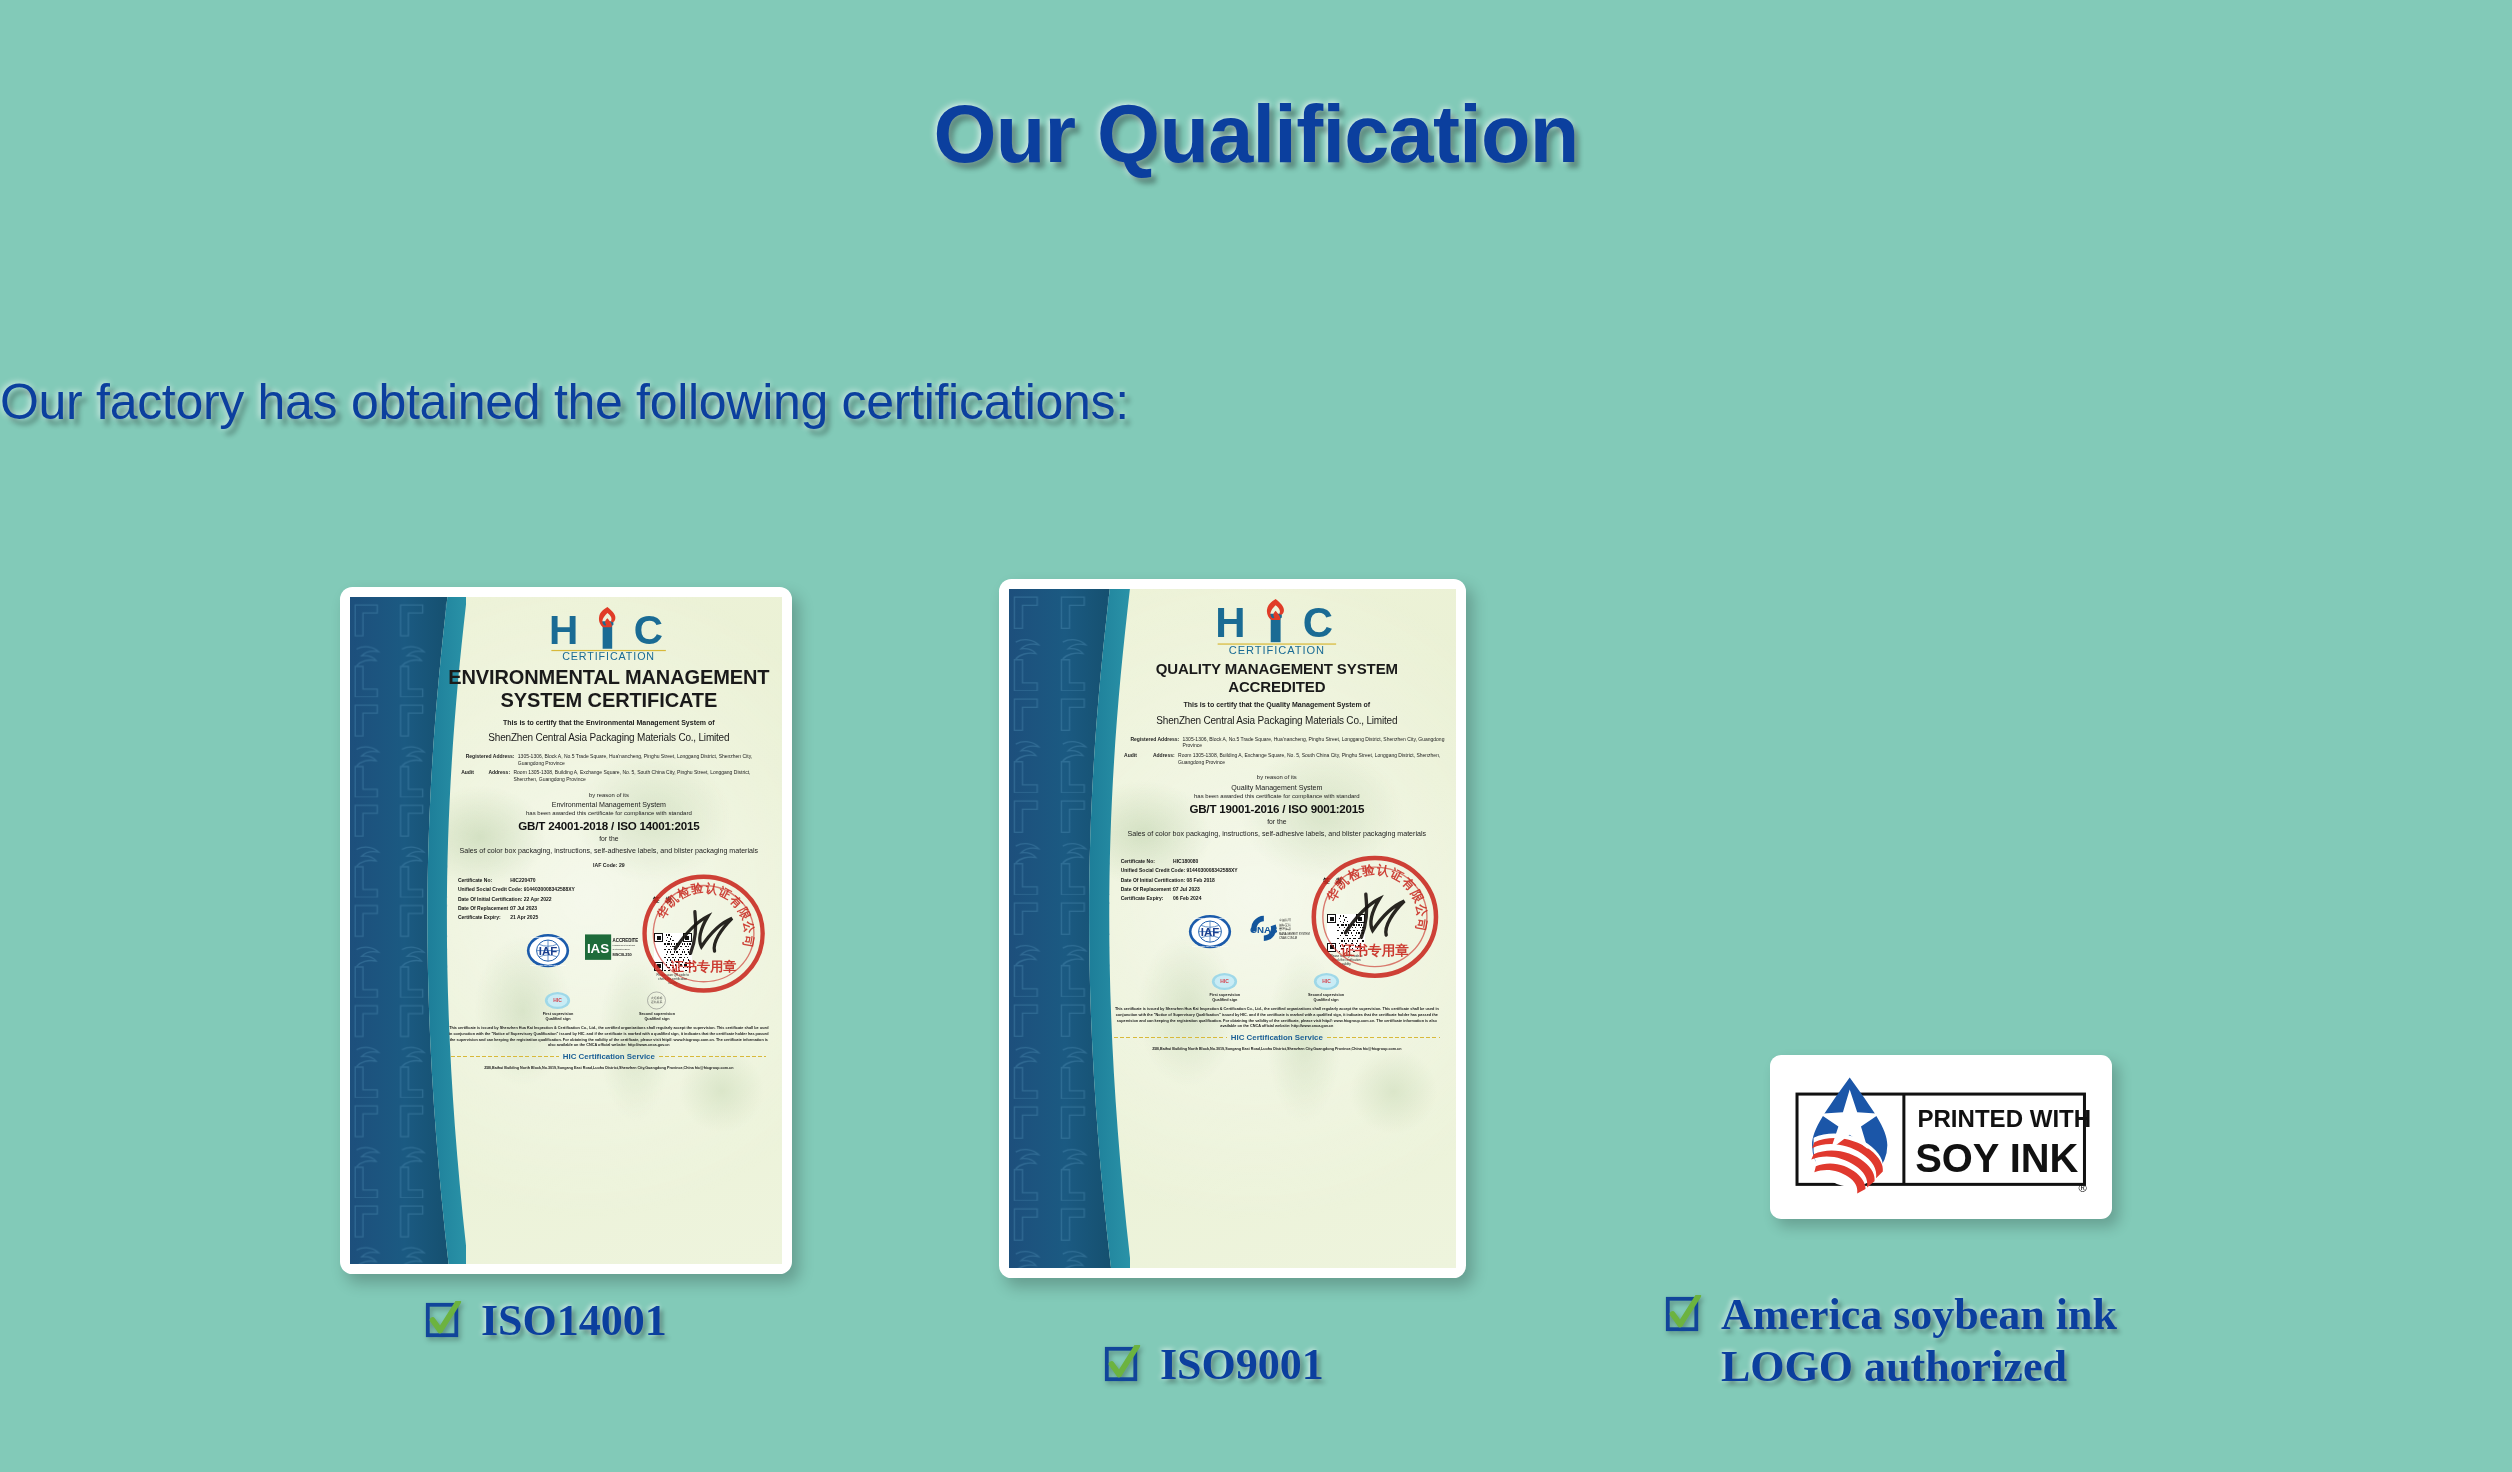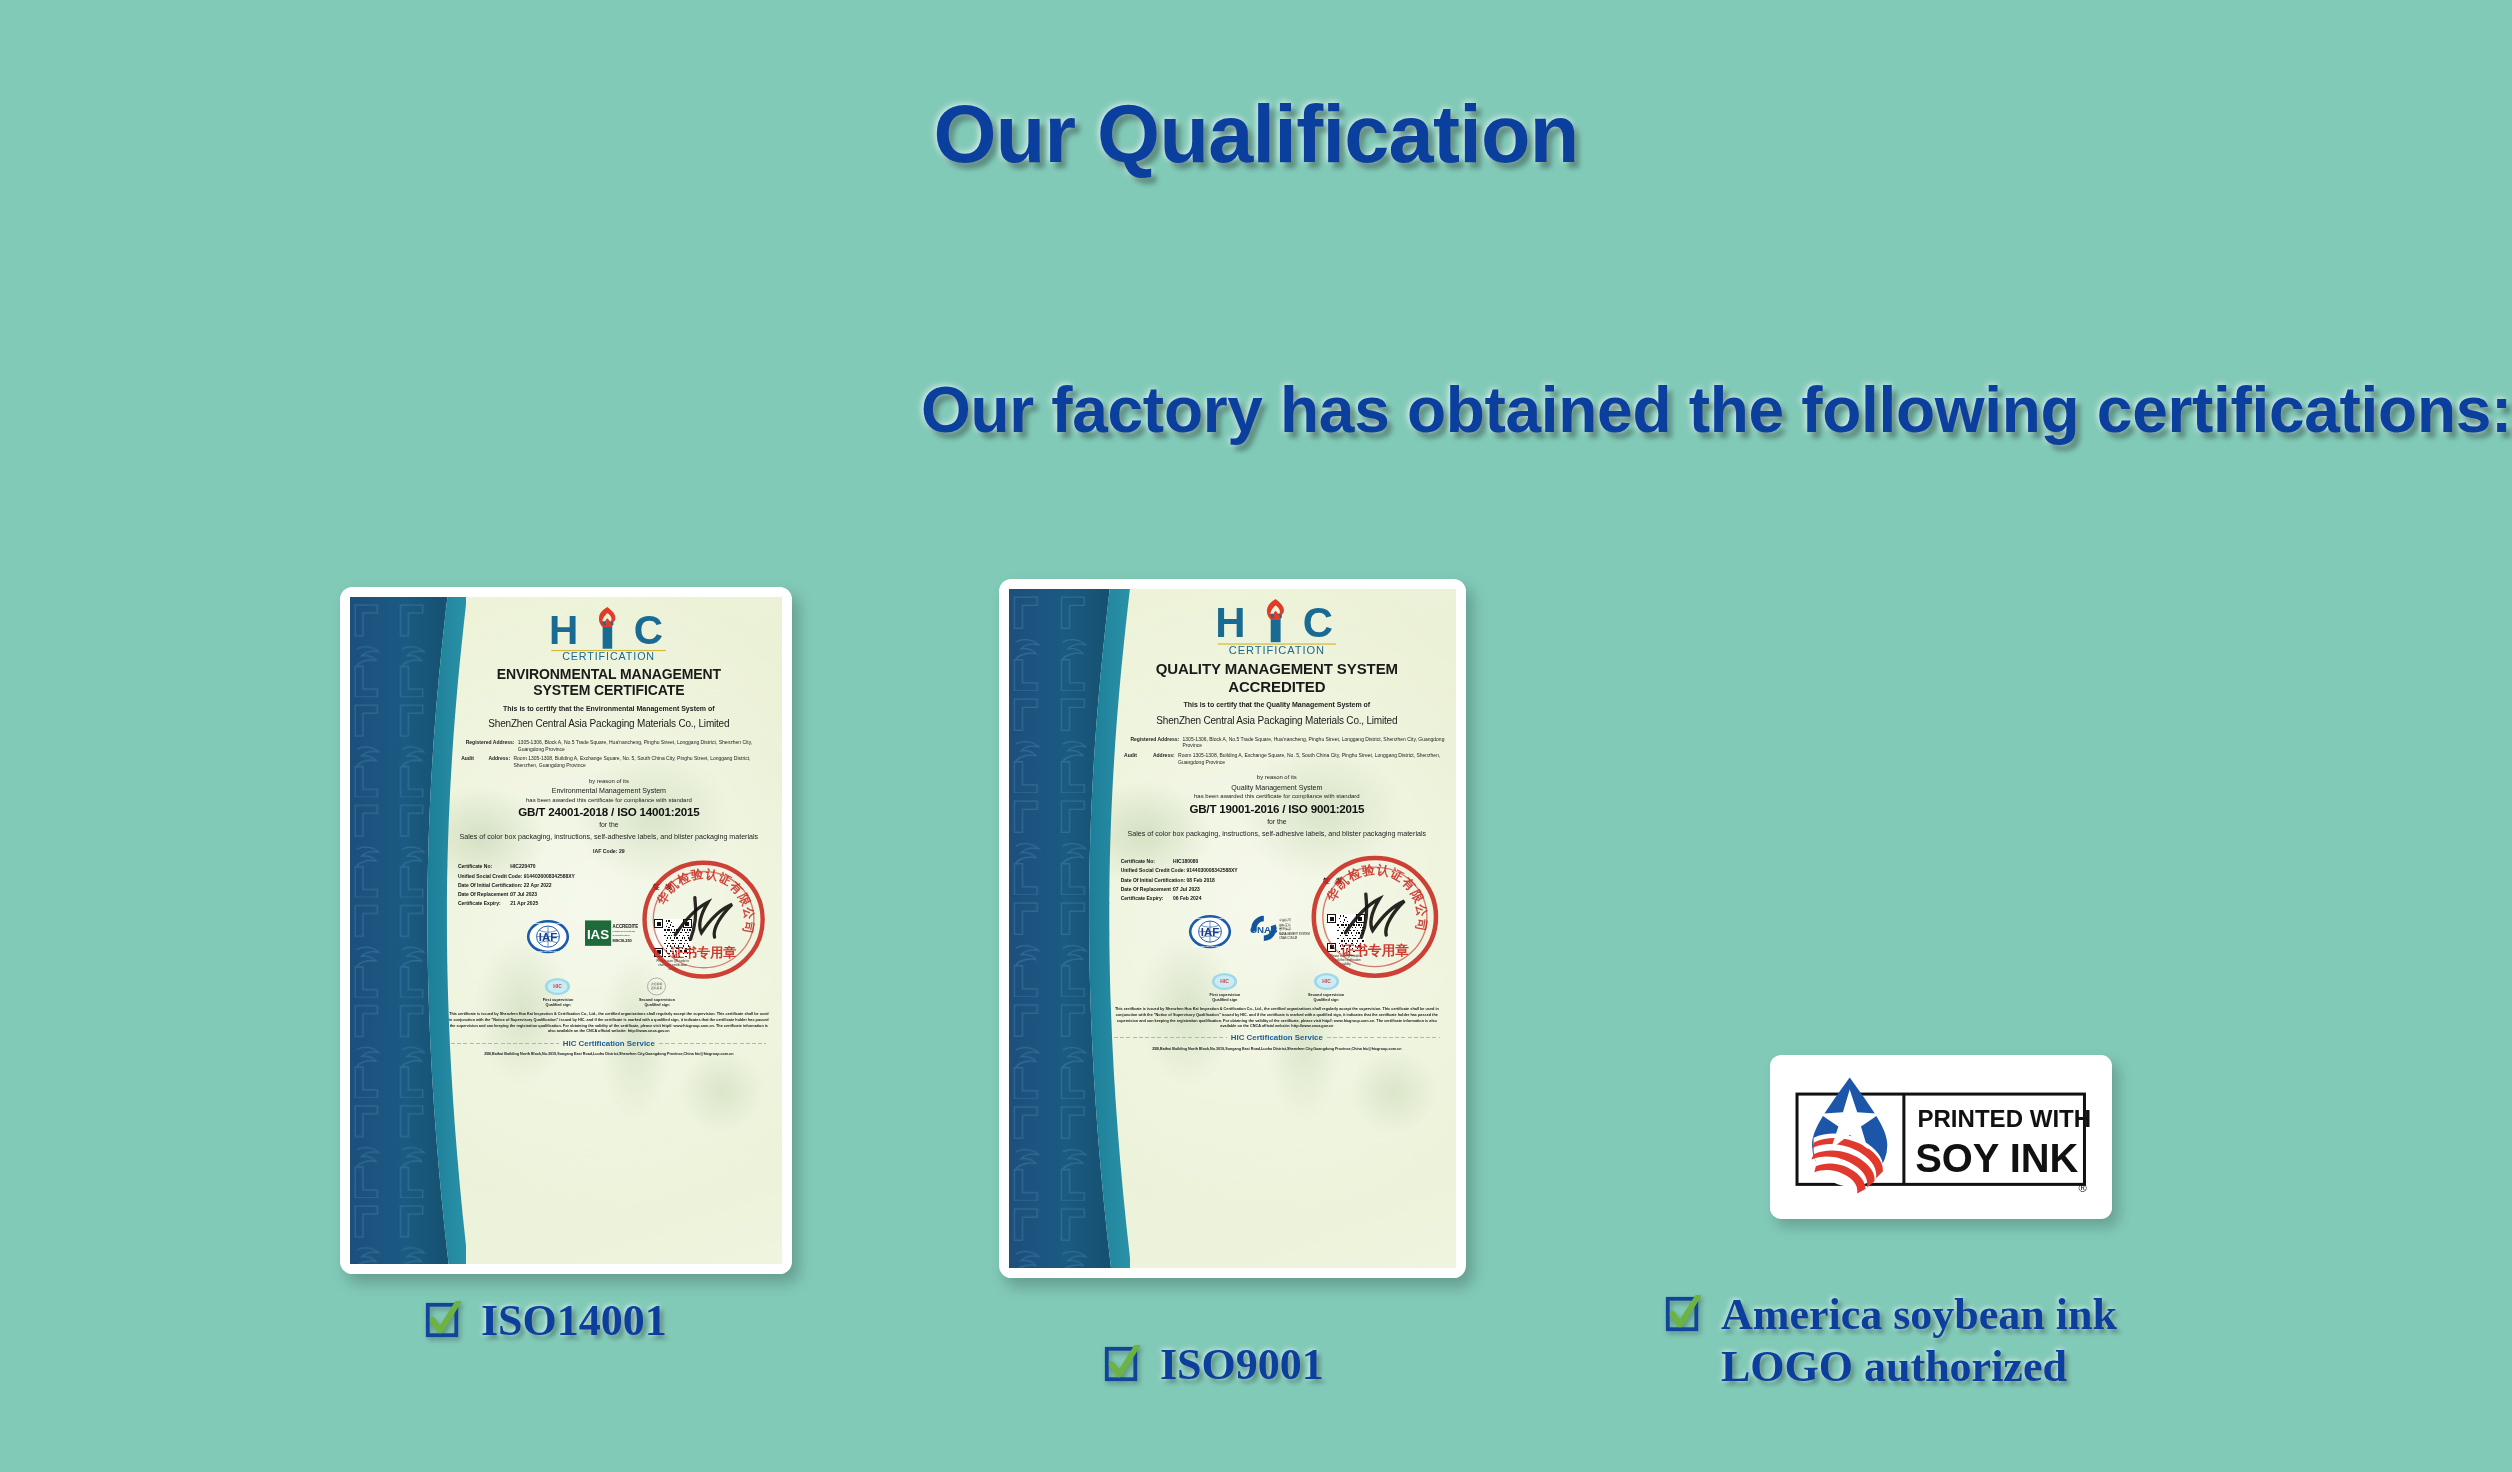--- a/index.html
+++ b/index.html
@@ -15,22 +15,22 @@
   .title {
     position: absolute; top: 88px; left: 0; width: 100%;
     text-align: center;
     font-size: 81px; font-weight: bold;
     color: #0b3f9e;
     letter-spacing: -0.7px;
     text-shadow: 4.8px 5.5px 4.8px rgba(0,0,0,0.30), -1.4px -1.4px 6.8px rgba(255,255,255,0.75);
   }
   .subtitle {
     position: absolute; top: 373px; left: 0; width: 100%;
-    text-align: right;
-    font-size: 64px; font-weight: bold;
+    text-align: left;
+    font-size: 50px; font-weight: normal;
     color: #0b3f9e;
     letter-spacing: -0.3px;
     text-shadow: 4.8px 5.5px 4.8px rgba(0,0,0,0.30), -1.4px -1.4px 6.8px rgba(255,255,255,0.75);
   }
 
   
   .cert-card {
     position: absolute;
     background: #ffffff;
     border-radius: 12.3px;
@@ -66,21 +66,21 @@
   }
   .cert-band svg { display: block; width: 100%; height: 100%; }
 
   .cert-body { position: absolute; left: 22%; right: 2.2%; top: 0; z-index: 3; text-align: center; }
 
   
   .hic-logo { margin: 0 auto; padding-top: 3.2%; width: 40%; }
   .hic-logo svg { display: block; width: 100%; height: auto; }
 
   .cert-h1 {
-    font-size: 14px; font-weight: bold; color: #1a1a1a;
+    font-size: 20px; font-weight: bold; color: #1a1a1a;
     line-height: 1.16; margin-top: 4.1px; letter-spacing: -0.1px;
   }
   #cert-2 .cert-h1 { font-size: 15px; }
   .cert-certify { font-size: 7px; font-weight: bold; color: #1c1c1c; margin-top: 6.2px; }
   .cert-company { font-size: 10px; color: #1a1a1a; margin-top: 6.8px; letter-spacing: -0.2px; }
 
   .addr-block { margin-top: 9.6px; font-size: 5px; color: #1c1c1c; text-align: left; padding-left: 5%; }
   .addr-row { display: flex; margin-bottom: 2.7px; line-height: 1.35; }
   .addr-lbl { font-weight: bold; white-space: nowrap; }
   .addr-lbl.k1 { width: 59px; text-align: right; }

